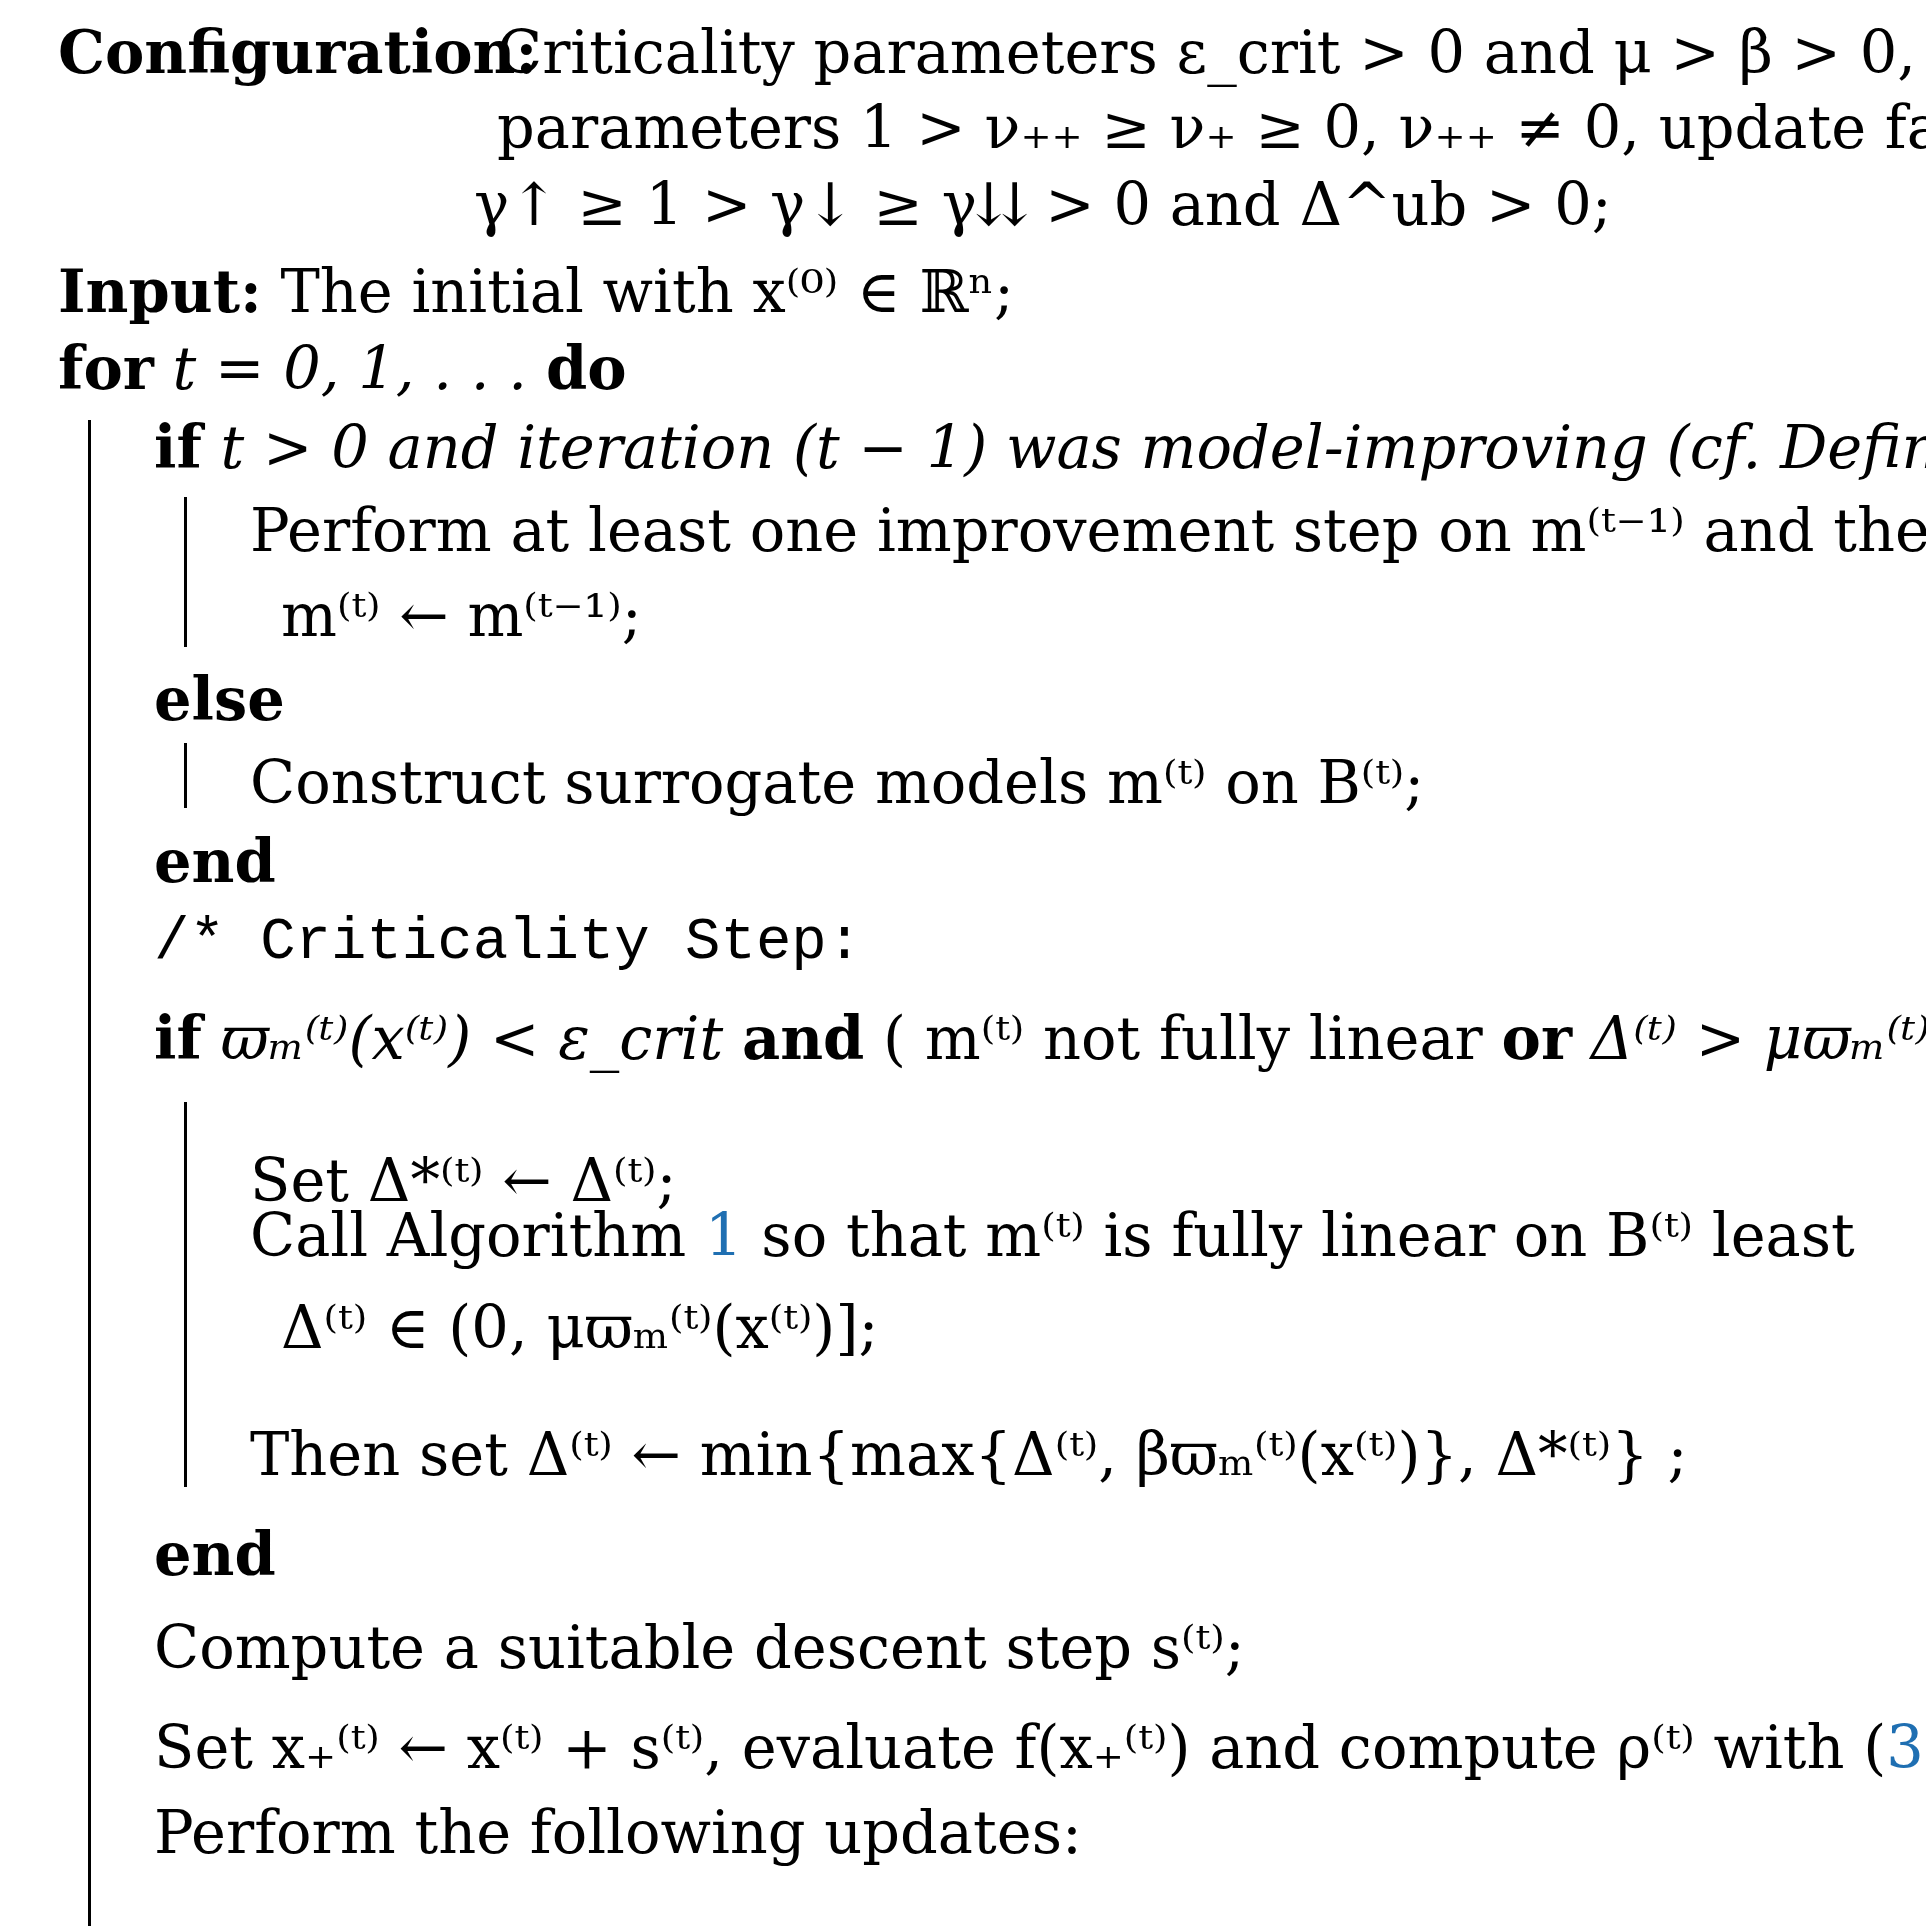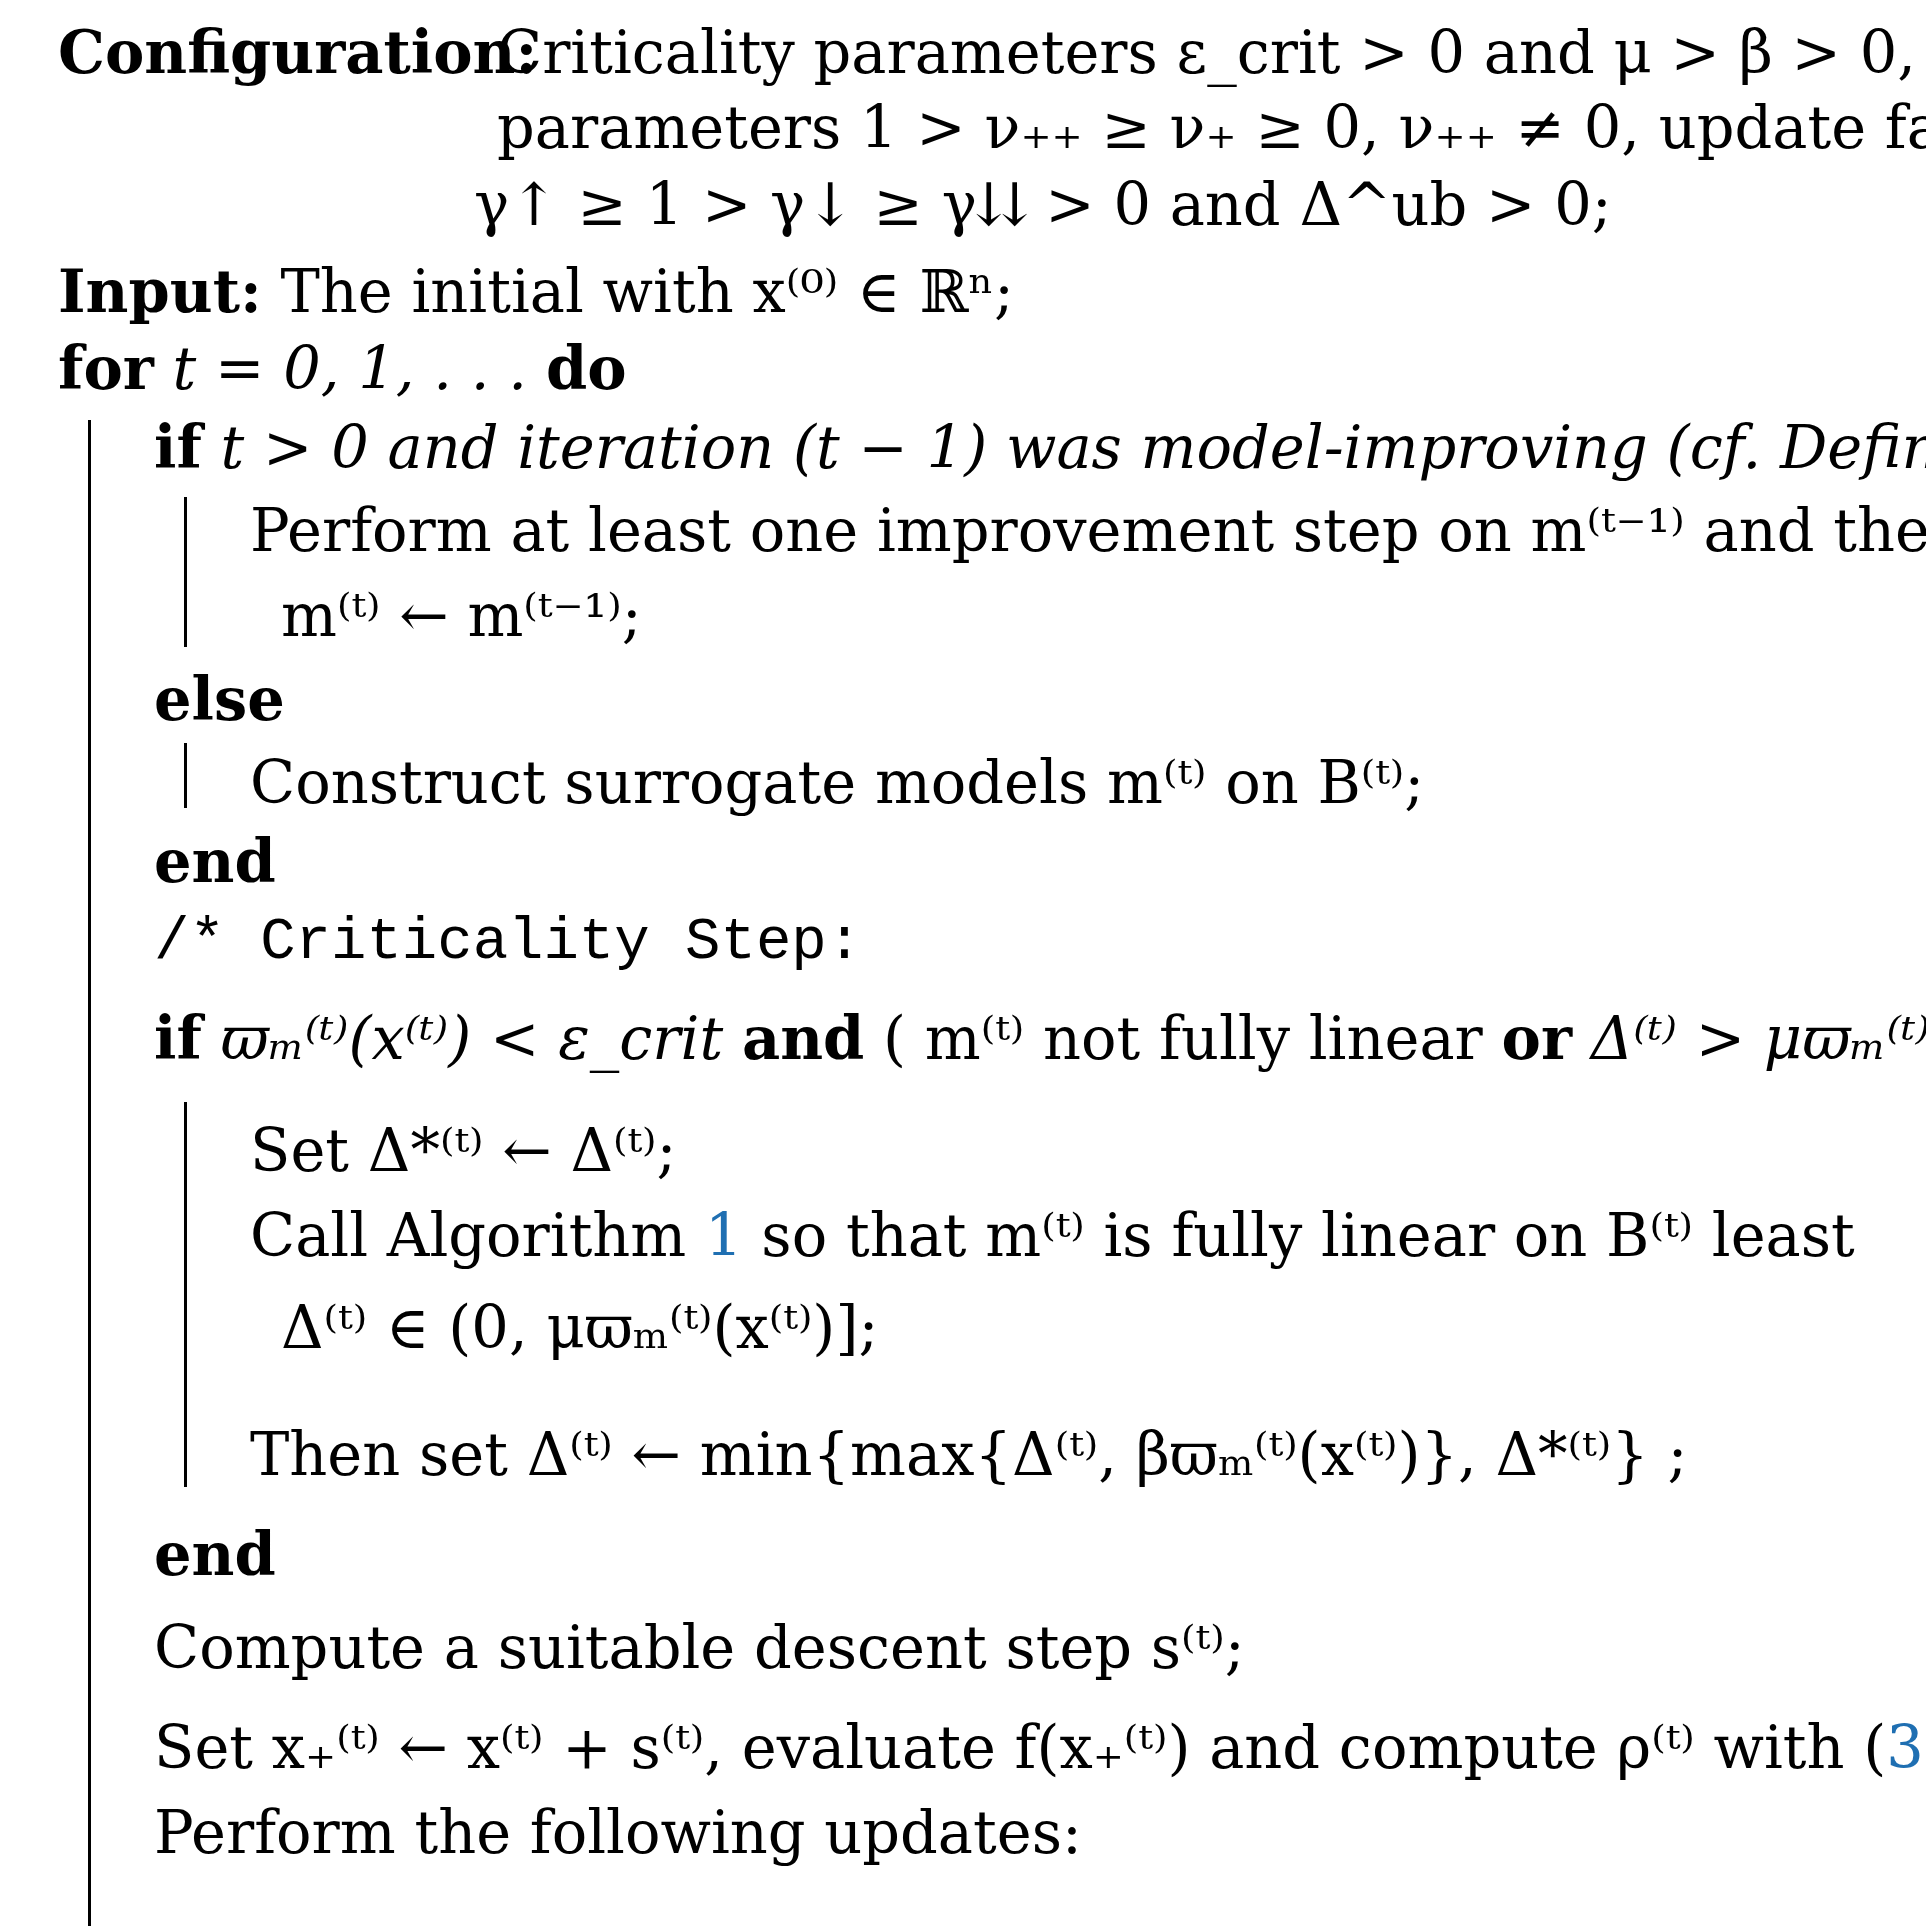--- a/index.html
+++ b/index.html
@@ -78,21 +78,21 @@
   <div class="line" style="left:154px; top:1009px;">
     <span class="b">if</span>
     <span class="i">ϖₘ⁽ᵗ⁾(x⁽ᵗ⁾) &lt; ε_crit</span>
     <span class="b">and</span>
     <span>( m⁽ᵗ⁾ not fully linear</span>
     <span class="b">or</span>
     <span class="i">Δ⁽ᵗ⁾ &gt; μϖₘ⁽ᵗ⁾(x⁽ᵗ⁾) )</span>
     
   </div>
   <div class="vbar" style="left:184px; top:1102px; height:385px;"></div>
-  <div class="line" style="left:250px; top:1121px;">
+  <div class="line" style="left:250px; top:1151px;">
     <span>Set Δ*⁽ᵗ⁾ ← Δ⁽ᵗ⁾;</span>
   </div>
   <div class="line" style="left:250px; top:1206px;">
     <span>Call Algorithm </span><span class="link">1</span><span> so that m⁽ᵗ⁾ is fully linear on B⁽ᵗ⁾ least</span>
   </div>
   <div class="line" style="left:281px; top:1298px;">
     <span>Δ⁽ᵗ⁾ ∈ (0, μϖₘ⁽ᵗ⁾(x⁽ᵗ⁾)];</span>
   </div>
   <div class="line" style="left:250px; top:1425px;">
     <span>Then set Δ⁽ᵗ⁾ ← min{max{Δ⁽ᵗ⁾, βϖₘ⁽ᵗ⁾(x⁽ᵗ⁾)}, Δ*⁽ᵗ⁾} ;</span>

